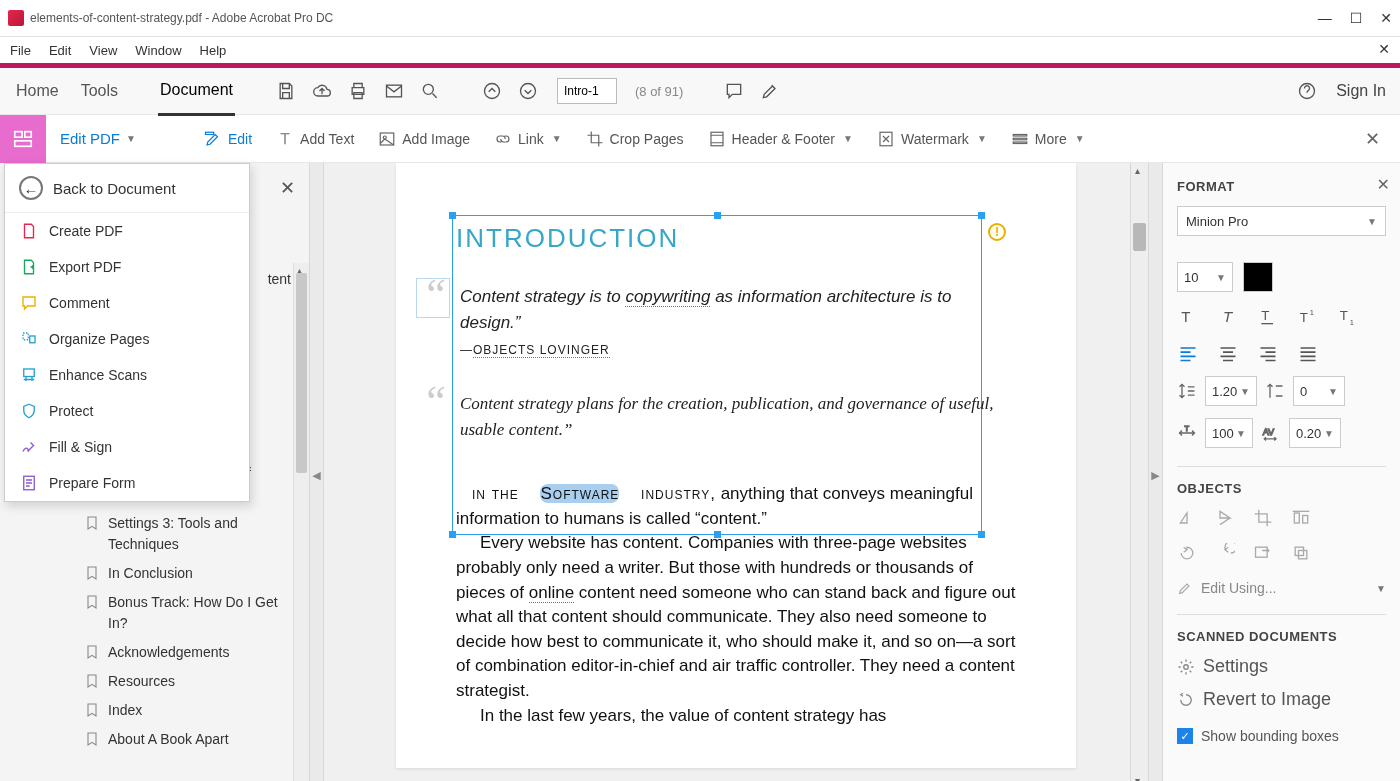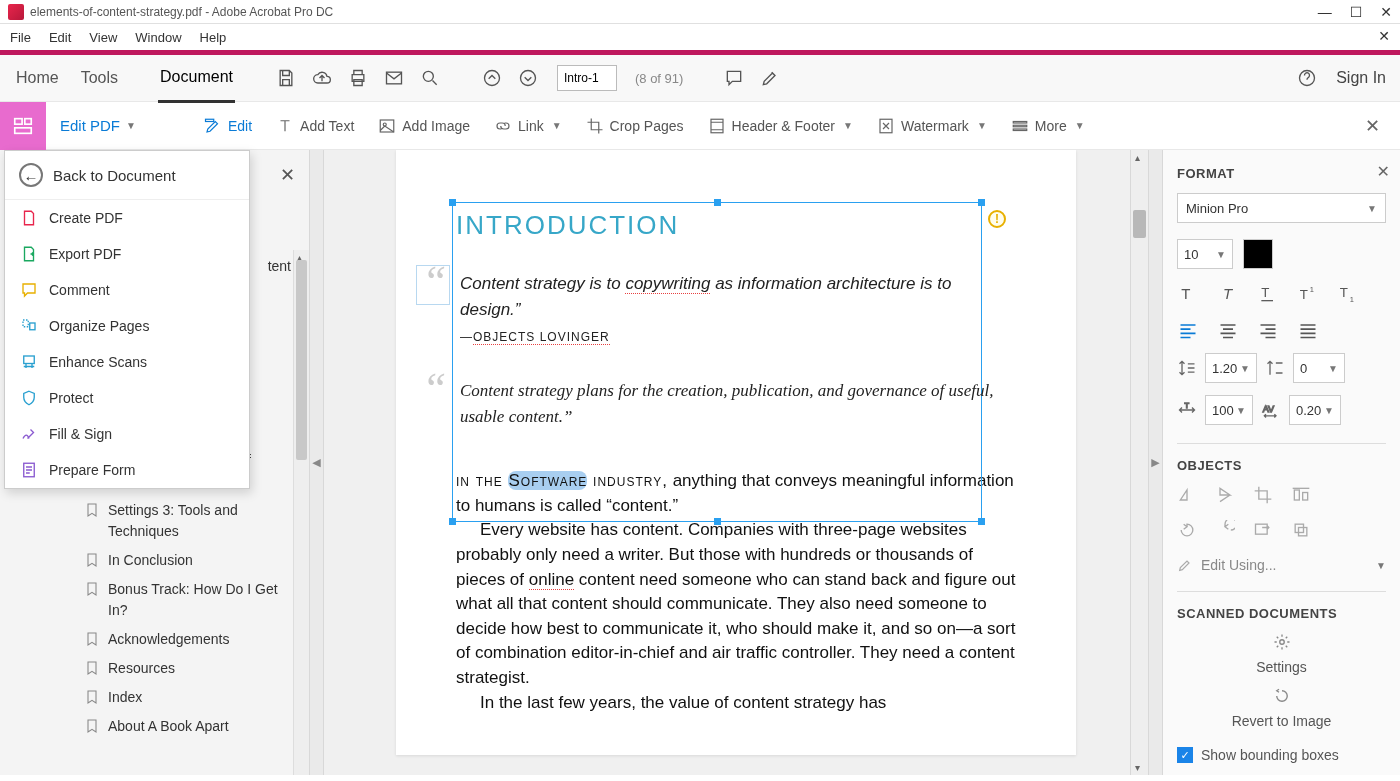--- a/index.html
+++ b/index.html
@@ -1,19 +1,19 @@
 <!DOCTYPE html>
 <html><head>
 <meta charset="utf-8">
 <style>
 * { margin: 0; padding: 0; box-sizing: border-box; font-family: "Segoe UI", Arial, sans-serif; }
 body { width: 1400px; height: 781px; background: #fff; overflow: hidden; font-size: 13px; color: #333; }
 
 
-.titlebar { height: 24px; display: flex; align-items: center; padding: 0 8px; border-bottom: 1px solid #e0e0e0; }
+.titlebar { height: 37px; display: flex; align-items: center; padding: 0 8px; border-bottom: 1px solid #e0e0e0; }
 .titlebar .app-icon { width: 16px; height: 16px; background: linear-gradient(135deg,#e8254c,#b8183a); border-radius: 2px; margin-right: 6px; }
 .titlebar .title { flex: 1; font-size: 12px; color: #555; }
 .win-controls { display: flex; gap: 18px; font-size: 14px; color: #333; }
 .win-controls span { cursor: default; }
 
 
 .menubar { height: 26px; display: flex; align-items: center; padding: 0 10px; gap: 18px; font-size: 13px; color: #333; position: relative; }
 .menubar .menu-close { position:absolute; right:10px; top:4px; font-size:14px;}
 
 
@@ -76,48 +76,48 @@
 .sel-handle { position:absolute; width:7px; height:7px; background:#2aa0f0;}
 .warn-badge { position:absolute; width:18px;height:18px; border:2px solid #e8b000; border-radius:50%; display:flex;align-items:center;justify-content:center; color:#e8b000; font-size:12px; font-weight:bold; background:#fffdec;}
 .h-intro { font-family: Arial, sans-serif; font-size:26px; letter-spacing:2px; color:#37a7c8; font-weight:400;}
 .quote-block { margin-top:30px; position:relative; padding-left:4px;}
 .qmark { position:absolute; left:-34px; top:-2px; font-size:44px; color:#ccc; font-family:Georgia,serif; font-style:italic; line-height:0.6;}
 .qmark-box { position:absolute; left:-40px; top:-6px; width:34px; height:40px; border:1px solid #b8d8f0;}
 .quote-text { font-family:Georgia,serif; font-style:italic; font-size:17px; line-height:1.5; color:#222;}
 .underline-red { border-bottom:1px dotted #e84040;}
 .attribution { font-family:Arial,sans-serif; font-size:12px; letter-spacing:1px; margin-top:8px; color:#222;}
 .body-text { font-family:Georgia,serif; font-size:17px; line-height:1.45; color:#111; margin-top:40px;}
-.body-text .sc { font-variant:small-caps; letter-spacing:1px;}
+.body-text .sc { font-variant:small-caps; letter-spacing:1px;margin-left:16px;}
 .body-text .hl { background:#a8cef0;border-radius:8px;}
 .body-text p.indent { text-indent:24px;}
 
 
 .right-collapse { width:14px; background:#eaeaea; border-left:1px solid #d8d8d8; display:flex; align-items:center; justify-content:center;color:#888; font-size:11px;}
 
 
 .right-panel { width:238px; background:#fafafa; border-left:1px solid #d8d8d8; padding:16px 14px; overflow:hidden; position:relative;}
 .rp-close { position:absolute; right:10px; top:12px; font-size:16px; color:#666;}
 .rp-title { font-size:13px; font-weight:600; color:#444; letter-spacing:0.5px; margin-bottom:12px;}
 .rp-select { width:100%; height:30px; border:1px solid #ccc; background:#fff; padding:0 8px; font-size:13px; display:flex; align-items:center; justify-content:space-between;}
-.rp-row { display:flex; gap:10px; margin-top:16px; align-items:center;}
+.rp-row { display:flex; gap:10px; margin-top:26px; align-items:center;}
 .rp-num { width:56px; height:30px; border:1px solid #ccc; background:#fff; display:flex; align-items:center; justify-content:space-between; padding:0 6px; font-size:13px;}
 .color-swatch { width:30px;height:30px;border:1px solid #ccc; background:#000;}
 .icon-row { display:flex; gap:18px; margin-top:14px;}
 .icon-row .ibtn { width:22px; height:22px; display:flex;align-items:center;justify-content:center;}
 .icon-row .ibtn svg { width:20px;height:20px; stroke:#555; fill:#555; stroke-width:0;}
 .icon-row .ibtn.active svg { fill:#0a7bd6; stroke:#0a7bd6;}
 .spacing-row { display:flex; gap:8px; margin-top:12px; align-items:center;}
 .spacing-row .sicon { width:20px; height:20px;}
 .spacing-row .sicon svg { stroke:#666; fill:none; stroke-width:1.6;}
 .rp-divider { border-top:1px solid #ddd; margin:18px 0 14px;}
 .obj-icons { display:flex; gap:18px; margin-top:10px;}
 .obj-icons svg { width:20px;height:20px; stroke:#aaa; fill:none; stroke-width:1.6;}
 .edit-using { display:flex; align-items:center; gap:8px; margin-top:14px; color:#888; font-size:14px;}
 .edit-using svg{ stroke:#aaa; fill:none; stroke-width:1.8;}
-.scanned-item { display:flex; align-items:center; gap:8px; margin-top:12px; font-size:14px; color:#555;flex-direction:column;}
+.scanned-item { display:flex; align-items:center; gap:8px; margin-top:12px; font-size:18px; color:#555;}
 .scanned-item svg { width:18px;height:18px; stroke:#888; fill:none; stroke-width:1.8;}
 .checkbox-row { display:flex; align-items:center; gap:8px; margin-top:18px; font-size:14px; color:#555;}
 .checkbox { width:16px;height:16px; background:#1a84e8; display:flex;align-items:center;justify-content:center; color:#fff; font-size:11px;}
 </style>
 </head>
 <body>
 
 <div class="titlebar">
   <div class="app-icon"></div>
   <div class="title">elements-of-content-strategy.pdf - Adobe Acrobat Pro DC</div>

